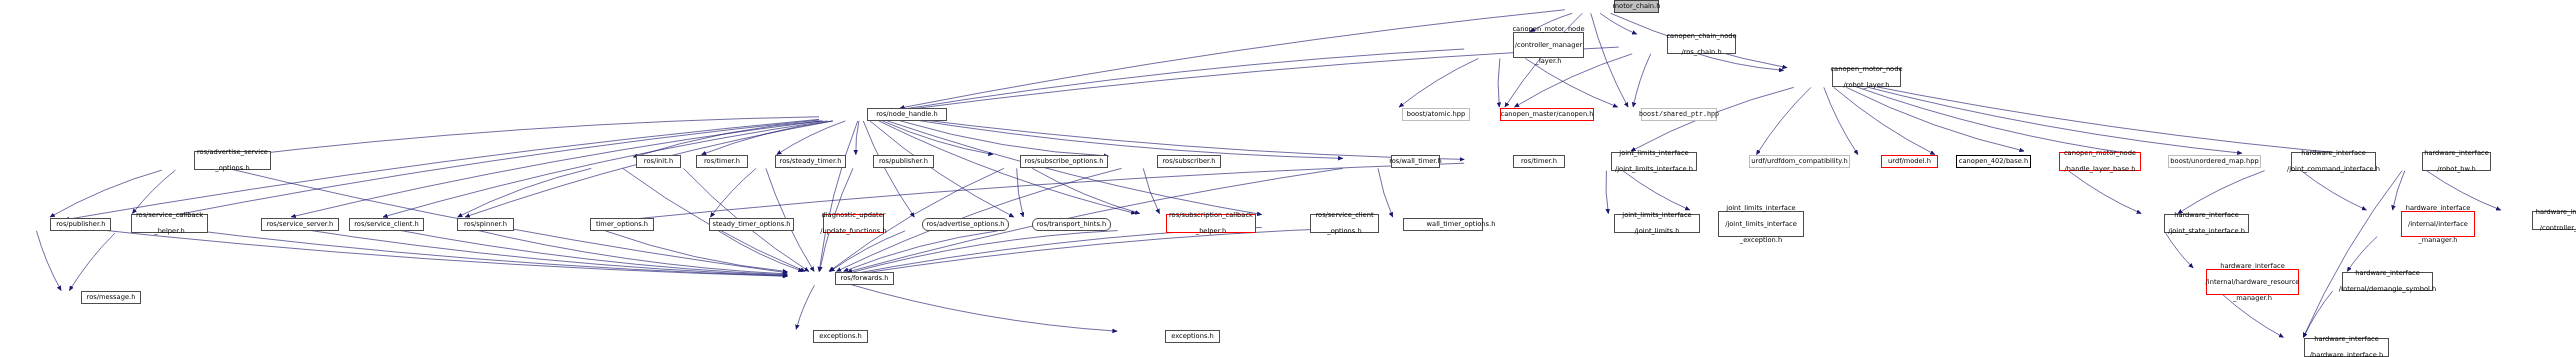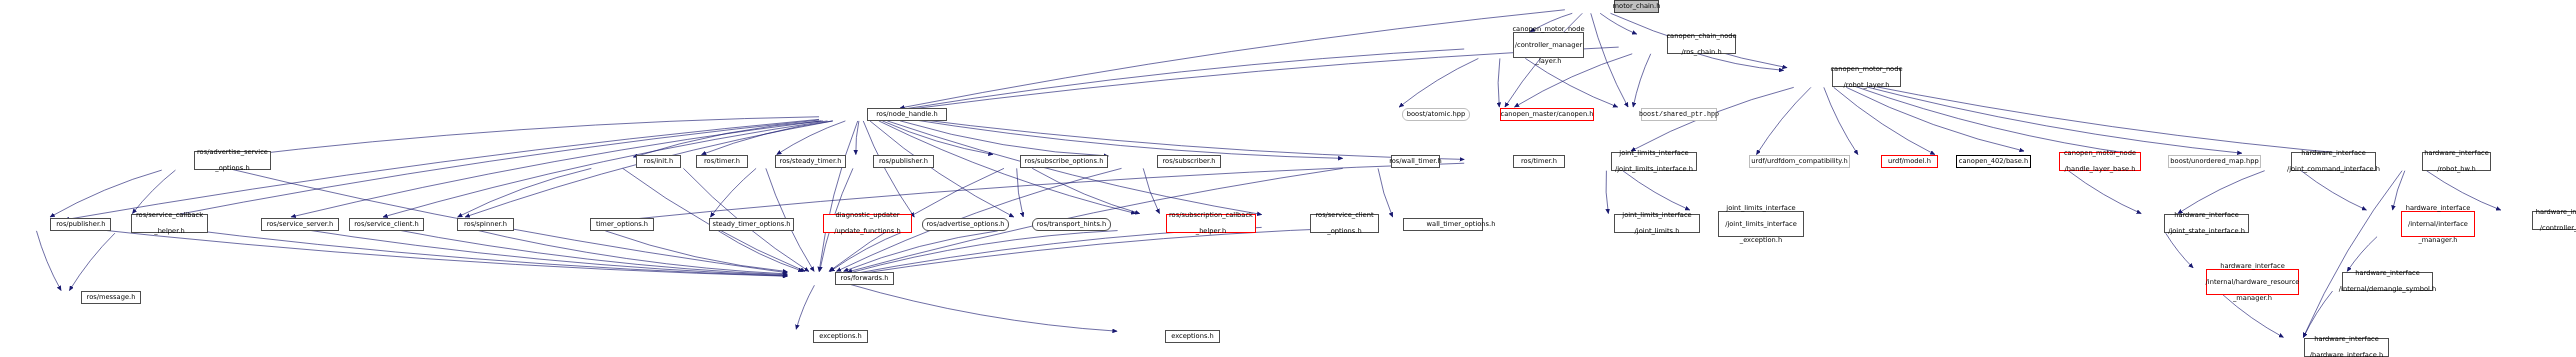--- a/index.html
+++ b/index.html
@@ -134,21 +134,21 @@
   </svg>
 <div class="node root" style="left: 1566px; top: 0px; width: 45px; height: 12.7px;"><span>motor_chain.h</span></div>
     <div class="node dark" style="left: 1465px; top: 32px; width: 71px; height: 25.5px;"><span>canopen_motor_node
 /controller_manager
 _layer.h</span></div>
     <div class="node dark" style="left: 1619px; top: 35px; width: 69px; height: 18.5px;"><span>canopen_chain_node
 /ros_chain.h</span></div>
     <div class="node dark" style="left: 1784px; top: 68px; width: 69px; height: 18.5px;"><span>canopen_motor_node
 /robot_layer.h</span></div>
     <div class="node dark" style="left: 819px; top: 108px; width: 80px; height: 12.7px;"><span>ros/node_handle.h</span></div>
-    <div class="node grey" style="left: 1354px; top: 108px; width: 68px; height: 12.7px; border-radius: 6px;"><span>boost/atomic.hpp</span></div>
+    <div class="node grey" style="left: 1354px; top: 108px; width: 68px; height: 12.7px;"><span>boost/atomic.hpp</span></div>
     <div class="node red" style="left: 1452px; top: 108px; width: 94px; height: 12.7px;"><span>canopen_master/canopen.h</span></div>
     <div class="node grey" style="left: 1593px; top: 108px; width: 76px; height: 12.7px; font-family: Liberation Mono, monospace;"><span>boost/shared_ptr.hpp</span></div>
     <div class="node dark" style="left: 146px; top: 151px; width: 77px; height: 18.5px;"><span>ros/advertise_service
 _options.h</span></div>
     <div class="node dark" style="left: 588px; top: 155px; width: 45px; height: 12.7px;"><span>ros/init.h</span></div>
     <div class="node dark" style="left: 648px; top: 155px; width: 52px; height: 12.7px;"><span>ros/timer.h</span></div>
     <div class="node dark" style="left: 727px; top: 155px; width: 71px; height: 12.7px;"><span>ros/steady_timer.h</span></div>
     <div class="node dark" style="left: 825px; top: 155px; width: 61px; height: 12.7px;"><span>ros/publisher.h</span></div>
     <div class="node dark" style="left: 972px; top: 155px; width: 88px; height: 12.7px;"><span>ros/subscribe_options.h</span></div>
     <div class="node dark" style="left: 1109px; top: 155px; width: 64px; height: 12.7px;"><span>ros/subscriber.h</span></div>
@@ -167,21 +167,21 @@
     <div class="node dark" style="left: 2374px; top: 152px; width: 69px; height: 18.5px;"><span>hardware_interface
 /robot_hw.h</span></div>
     <div class="node dark" style="left: 2.3px; top: 218px; width: 61px; height: 12.7px;"><span>ros/publisher.h</span></div>
     <div class="node dark" style="left: 83px; top: 214px; width: 77px; height: 18.5px;"><span>ros/service_callback
 _helper.h</span></div>
     <div class="node dark" style="left: 213px; top: 218px; width: 78px; height: 12.7px;"><span>ros/service_server.h</span></div>
     <div class="node dark" style="left: 301px; top: 218px; width: 75px; height: 12.7px;"><span>ros/service_client.h</span></div>
     <div class="node dark" style="left: 409px; top: 218px; width: 57px; height: 12.7px;"><span>ros/spinner.h</span></div>
     <div class="node dark" style="left: 542px; top: 218px; width: 64px; height: 12.7px;"><span>timer_options.h</span></div>
     <div class="node dark" style="left: 661px; top: 218px; width: 85px; height: 12.7px;"><span>steady_timer_options.h</span></div>
-    <div class="node red" style="left: 775px; top: 214px; width: 89px; height: 18.5px;"><span>diagnostic_updater
+    <div class="node red" style="left: 775px; top: 214px; width: 61px; height: 18.5px;"><span>diagnostic_updater
 /update_functions.h</span></div>
     <div class="node dark" style="left: 874px; top: 218px; width: 87px; height: 12.7px; border-radius: 6px;"><span>ros/advertise_options.h</span></div>
     <div class="node dark" style="left: 984px; top: 218px; width: 79px; height: 12.7px; border-radius: 6px;"><span>ros/transport_hints.h</span></div>
     <div class="node red" style="left: 1118px; top: 214px; width: 90px; height: 18.5px;"><span>ros/subscription_callback
 _helper.h</span></div>
     <div class="node dark" style="left: 1262px; top: 214px; width: 69px; height: 18.5px;"><span>ros/service_client
 _options.h</span></div>
     <div class="node dark" style="left: 1355px; top: 218px; width: 80px; height: 12.7px; padding-left: 36px;"><span>wall_timer_options.h</span></div>
     <div class="node dark" style="left: 1566px; top: 214px; width: 86px; height: 18.5px;"><span>joint_limits_interface
 /joint_limits.h</span></div>

